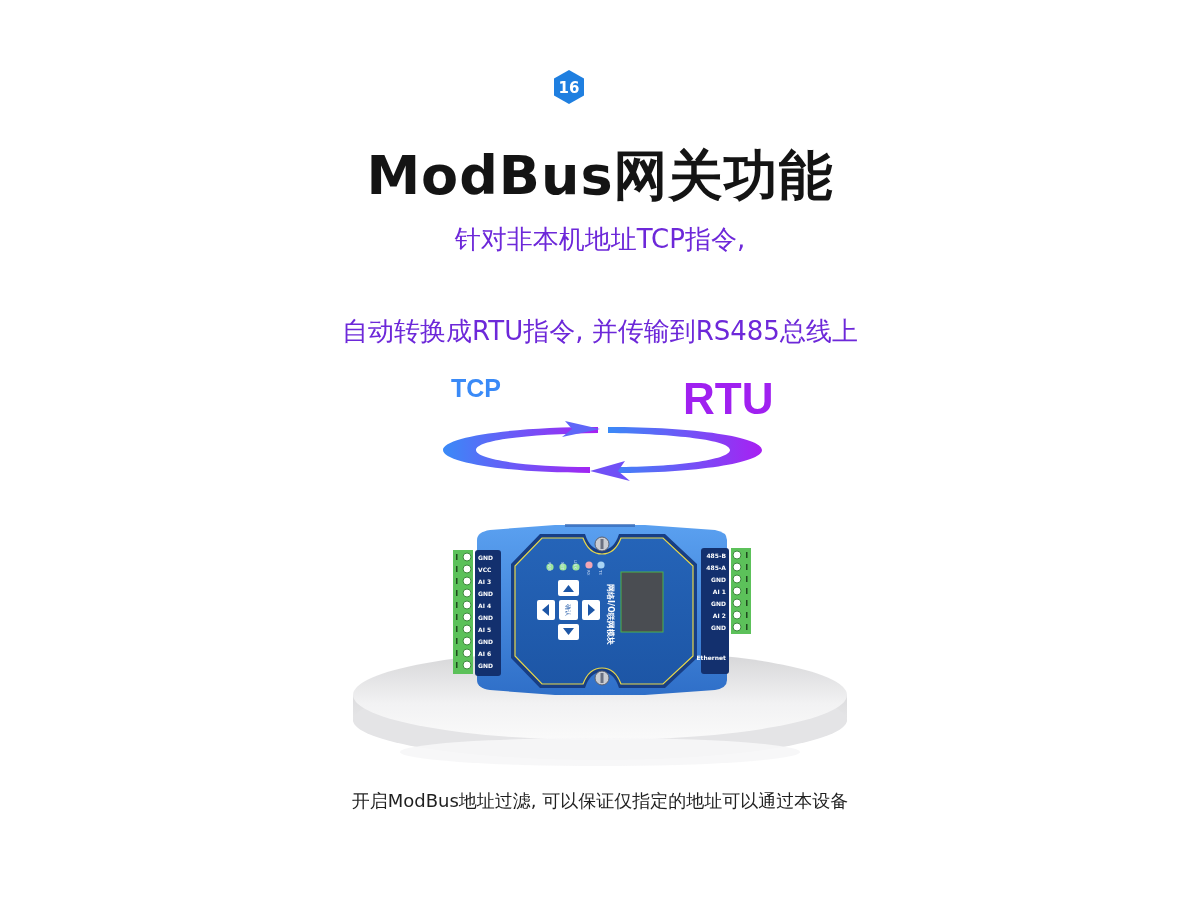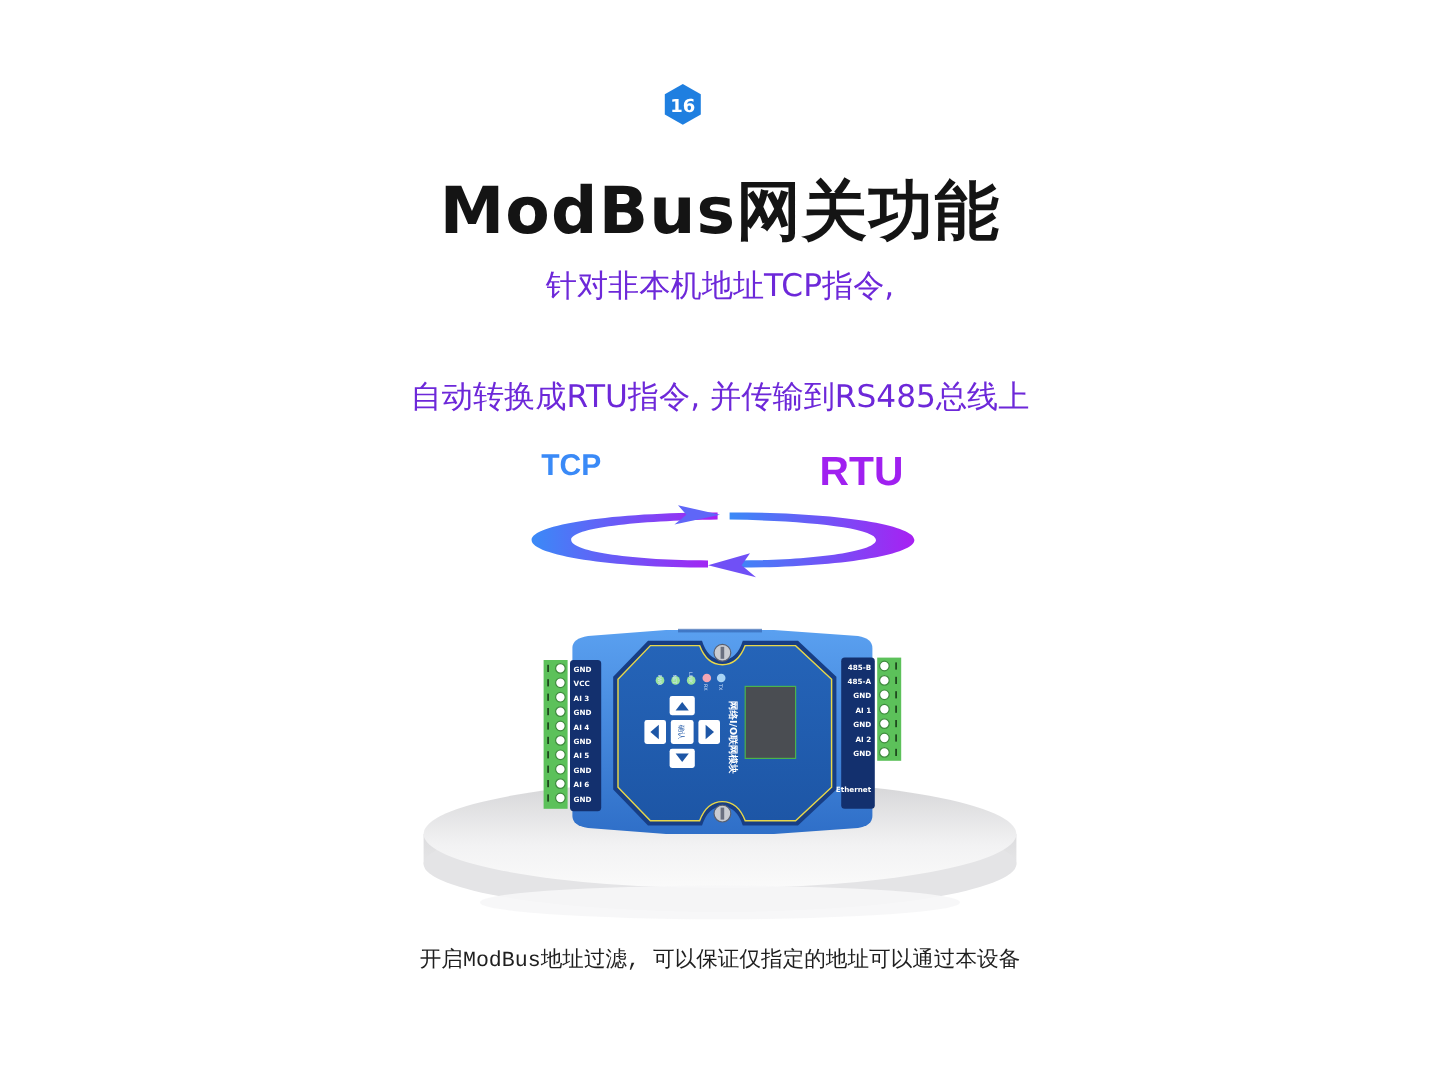--- a/index.html
+++ b/index.html
@@ -11,30 +11,30 @@
 
     .title { position: absolute; left: 0; top: 140px; width: 1200px; text-align: center;
       font-size: 54px; font-weight: 700; color: #141414; letter-spacing: 1px; line-height: 72px; }
 
     .subtitle { position: absolute; left: 0; width: 1200px; text-align: center;
       font-size: 26px; color: #6d28d9; line-height: 34px; font-weight: 400; }
     .sub1 { top: 222px; }
     .sub2 { top: 270px; margin-top: 44px; }
 
     .label-tcp { position: absolute; left: 451px; top: 374px; font-size: 25px; font-weight: 700; color: #3a8af7; font-family: "Liberation Sans", sans-serif; }
-    .label-rtu { position: absolute; left: 683px; top: 374px; font-size: 34px; font-weight: 700; color: #a020f0; font-family: "Liberation Sans", sans-serif; }
+    .label-rtu { position: absolute; left: 683px; top: 374px; font-size: 44px; font-weight: 700; color: #a020f0; font-family: "Liberation Sans", sans-serif; }
 
     .cycle { position: absolute; left: 440px; top: 415px; width: 325px; height: 70px; }
 
     .pedestal { position: absolute; left: 350px; top: 640px; width: 500px; height: 130px; }
 
     .device { position: absolute; left: 445px; top: 520px; width: 310px; height: 180px; }
 
     .caption { position: absolute; left: 0; top: 788px; width: 1200px; text-align: center;
-      font-size: 18px; color: #1f1f1f; line-height: 26px; font-family: Liberation Mono, monospace; }
+      font-size: 18px; color: #1f1f1f; line-height: 26px; }
 
     .term-label { font-family: "DejaVu Sans", sans-serif; font-size: 6px; font-weight: 700; fill: #ffffff; }
   </style>
 </head>
 <body>
 
 <div class="badge">
   <svg viewBox="0 0 36 36">
     <polygon points="18,1 33,9.5 33,26.5 18,35 3,26.5 3,9.5" fill="#1f7fe0"></polygon>
     <text x="18" y="24" text-anchor="middle" font-family="DejaVu Sans, sans-serif" font-size="15" font-weight="700" fill="#ffffff">16</text>

